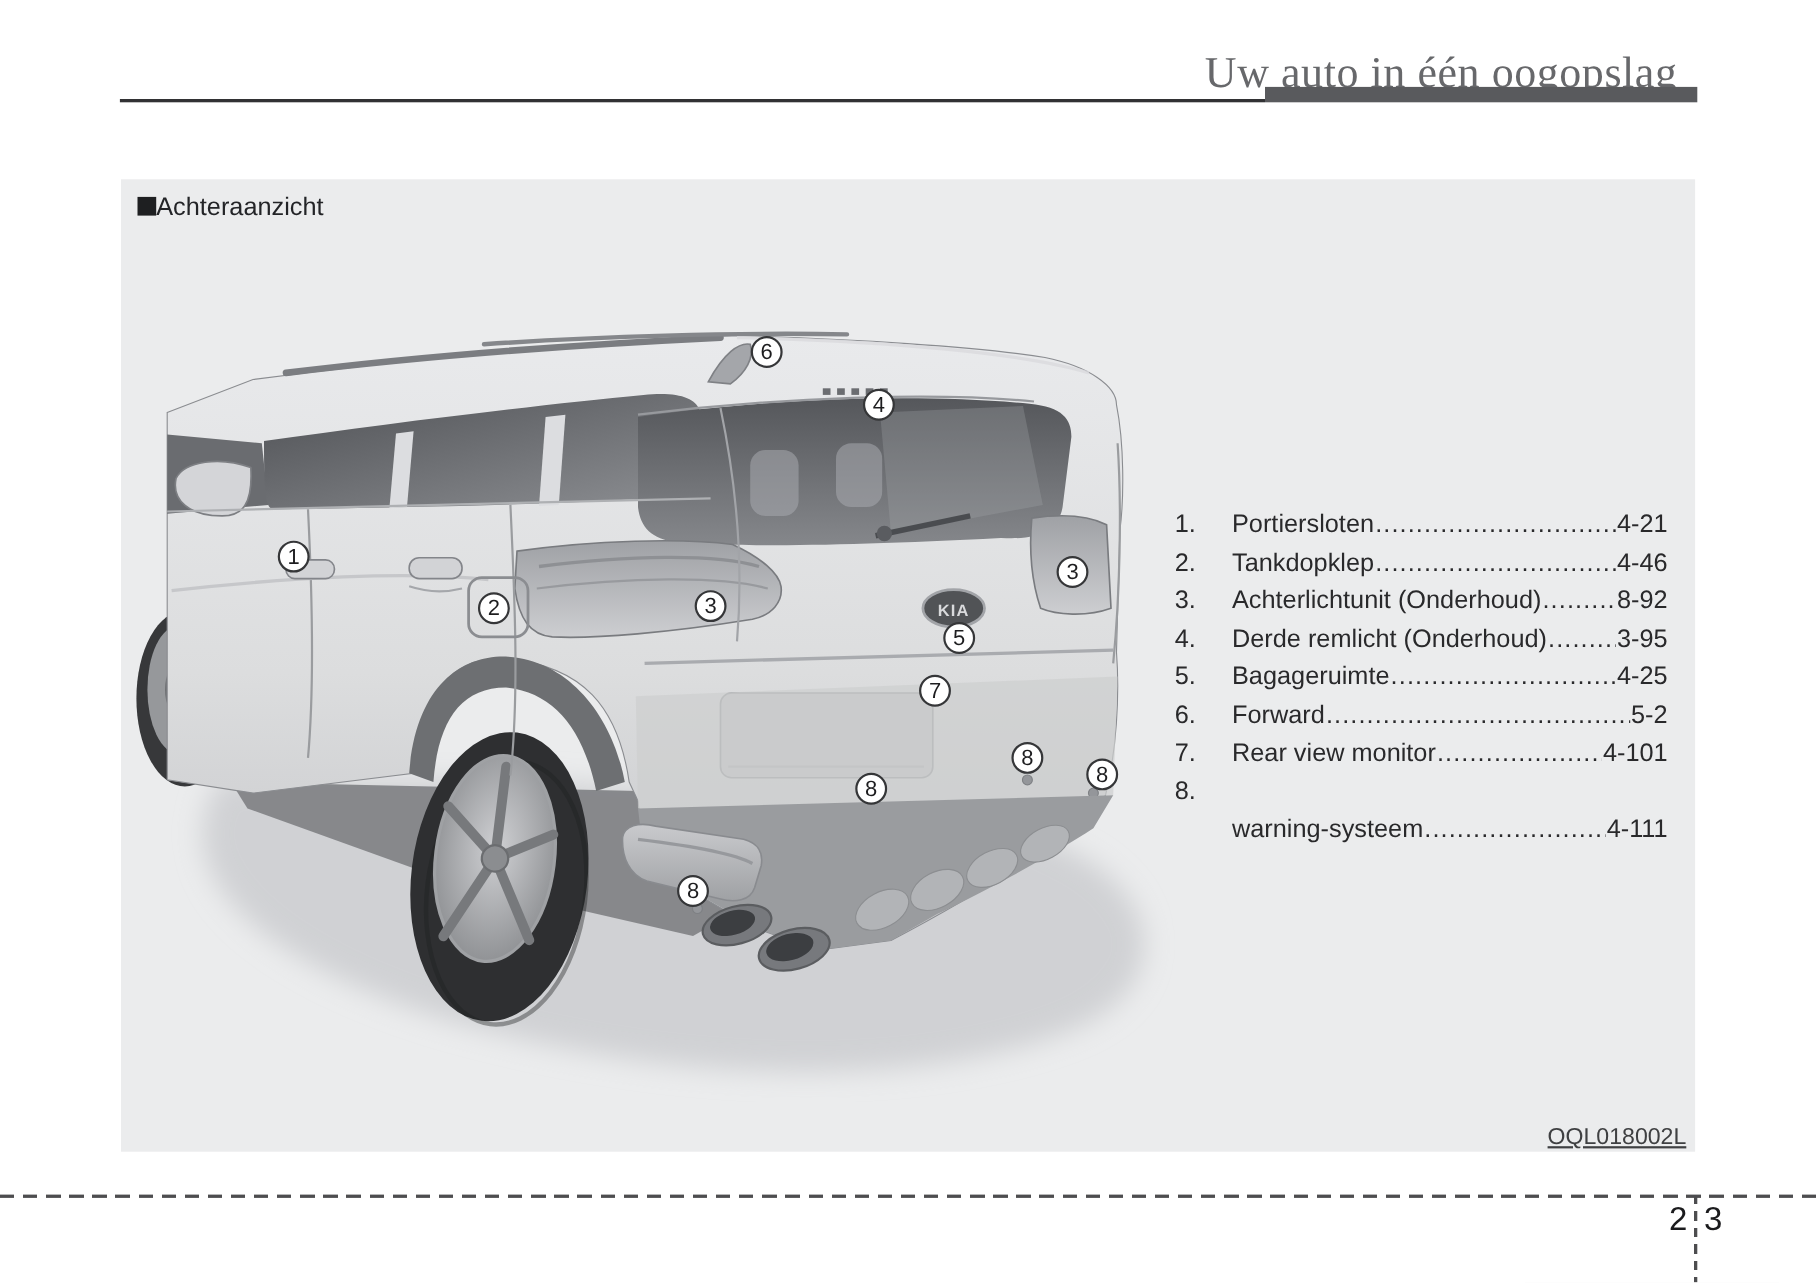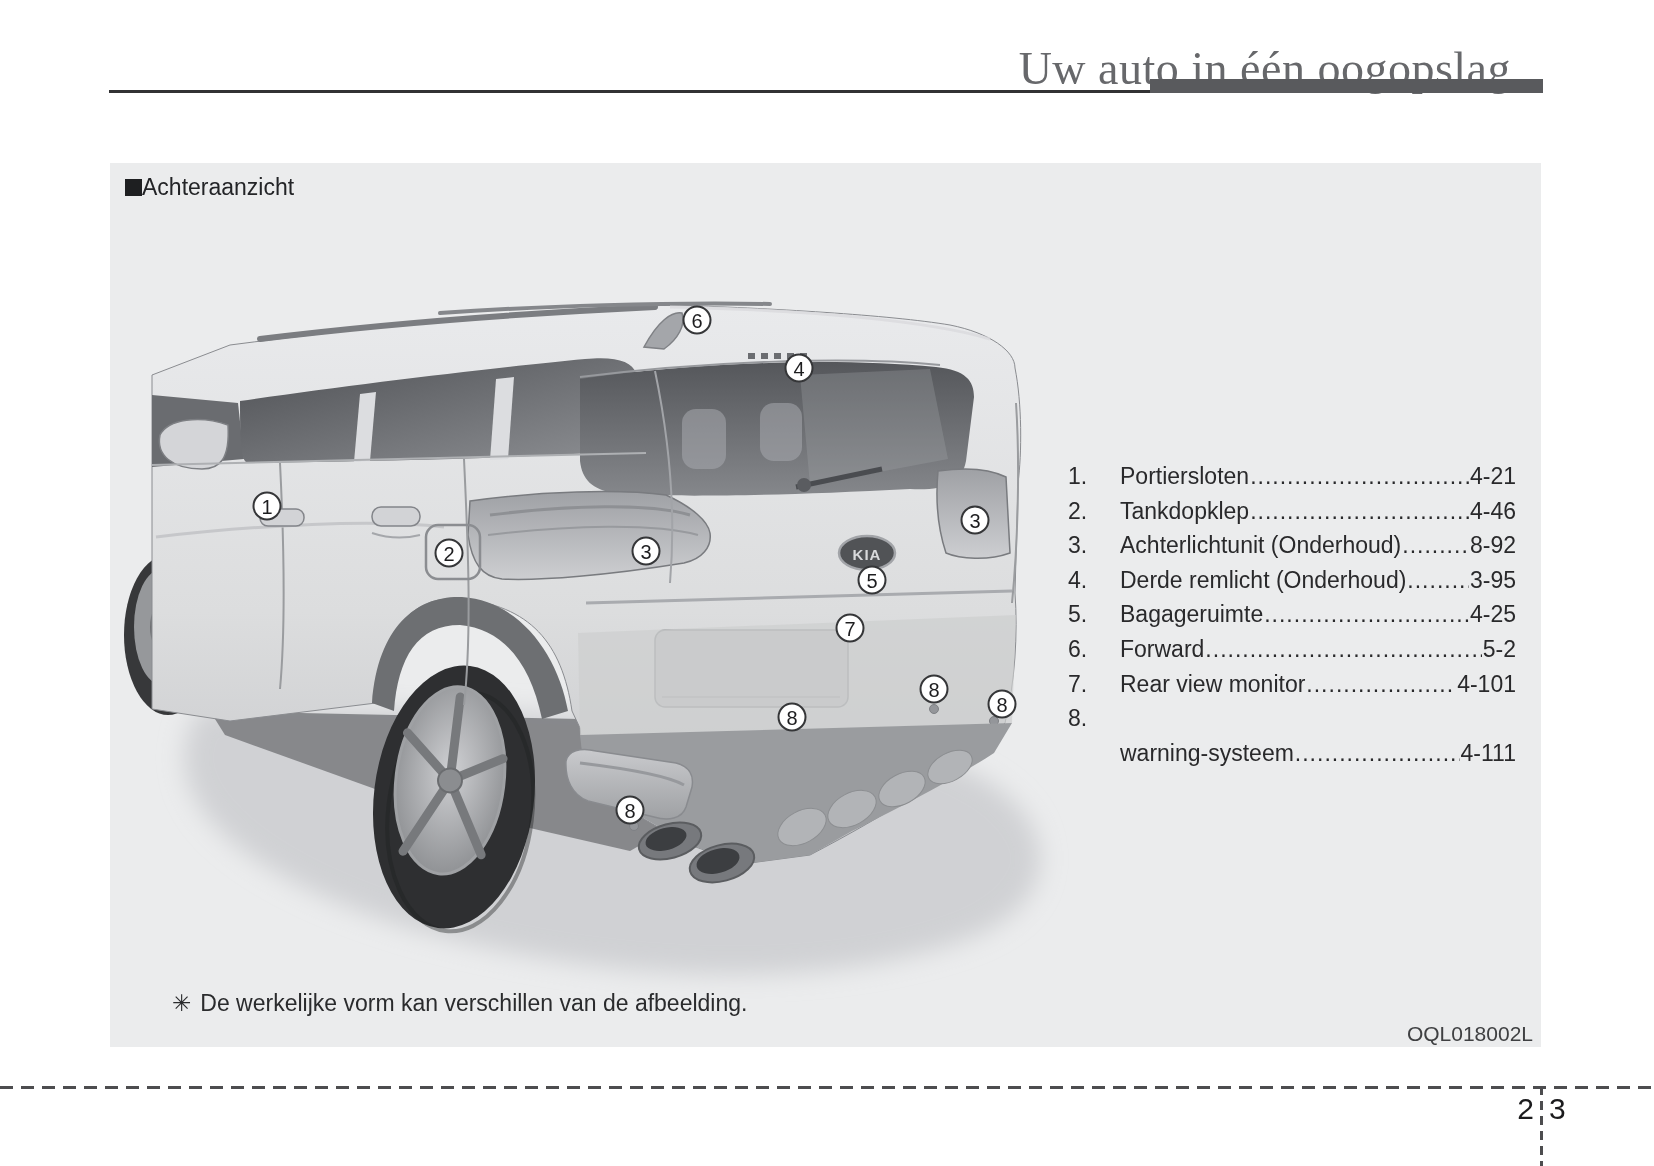--- a/index.html
+++ b/index.html
@@ -1,22 +1,22 @@
 <!DOCTYPE html>
 <html><head>
 <meta charset="utf-8">
 <style>
   html,body{margin:0;padding:0;background:#ffffff;}
   .page{position:relative;width:1654px;height:1166px;background:#ffffff;overflow:hidden;
         font-family:"Liberation Sans", sans-serif;}
 
   
-  .page-title{position:absolute;top:42px;right:143px;margin:0;
+  .page-title{position:absolute;top:42px;right:129px;margin:0;
       font-family:"Liberation Serif", serif;font-weight:normal;
-      font-size:46px;color:#67686b;letter-spacing:.5px;white-space:nowrap;}
+      font-size:40px;color:#67686b;letter-spacing:.5px;white-space:nowrap;}
   .rule-line{position:absolute;left:109px;top:90px;width:1041px;height:3px;background:#323234;}
   .rule-bar{position:absolute;left:1150px;top:79px;width:393px;height:14px;background:#595a5d;}
 
   
   .figure-box{position:absolute;left:110px;top:163px;width:1431px;height:884px;background:#ebeced;}
   .figure-box svg{position:absolute;left:0;top:0;}
   .section-label{position:absolute;left:15px;top:11px;display:flex;align-items:center;
       font-size:23px;color:#232427;}
   .section-bullet{width:17px;height:17px;background:#1e1f21;display:inline-block;}
 
@@ -31,21 +31,21 @@
   .index .num{flex:0 0 31px;}
   .index .lbl{flex:0 0 auto;margin-left:21px;}
   .index .indent{flex:0 0 31px;}
   .index .leader{flex:1 1 auto;overflow:hidden;margin:0 1px;}
   .index .leader::after{content:"..........................................................................................";letter-spacing:1px;}
   .index .pg{flex:0 0 auto;}
 
   
   .footnote{position:absolute;left:62px;top:827px;font-size:23px;color:#2a2b2d;white-space:nowrap;}
   .footnote .sym{margin-right:9px;}
-  .image-code{position:absolute;right:8px;top:859px;font-size:21px;color:#3f4042;}
+  .image-code{position:absolute;right:8px;top:859px;font-size:21px;color:#3f4042;text-decoration:underline;}
 
   
   .footer-dash-h{position:absolute;left:0;top:1086px;width:1654px;height:3px;
       background:repeating-linear-gradient(90deg,#4d4d4f 0 13px,transparent 13px 21px);}
   .footer-dash-v{position:absolute;left:1540px;top:1086px;width:3px;height:80px;
       background:repeating-linear-gradient(180deg,#4d4d4f 0 9px,transparent 9px 15px);}
   .folio-chapter{position:absolute;left:1496px;top:1092px;width:38px;text-align:right;
       font-size:30px;color:#1b1b1d;}
   .folio-page{position:absolute;left:1549px;top:1092px;font-size:30px;color:#1b1b1d;}
 </style>
@@ -272,23 +272,20 @@
           <span class="num">8.</span>
         </div>
         <div class="row">
           <span class="indent"></span>
           <span class="lbl">warning-systeem</span>
           <span class="leader"></span>
           <span class="pg">4-111</span>
         </div>
       </div>
 
-    <div class="footnote">
-      <span class="sym">✳</span><span>De werkelijke vorm kan verschillen van de afbeelding.</span>
-    </div>
     <div class="image-code">OQL018002L</div>
   </div>
 
   <div class="footer-dash-h"></div>
   <div class="footer-dash-v"></div>
   <div class="folio-chapter">2</div>
   <div class="folio-page">3</div>
 </div>
 
 </body></html>

